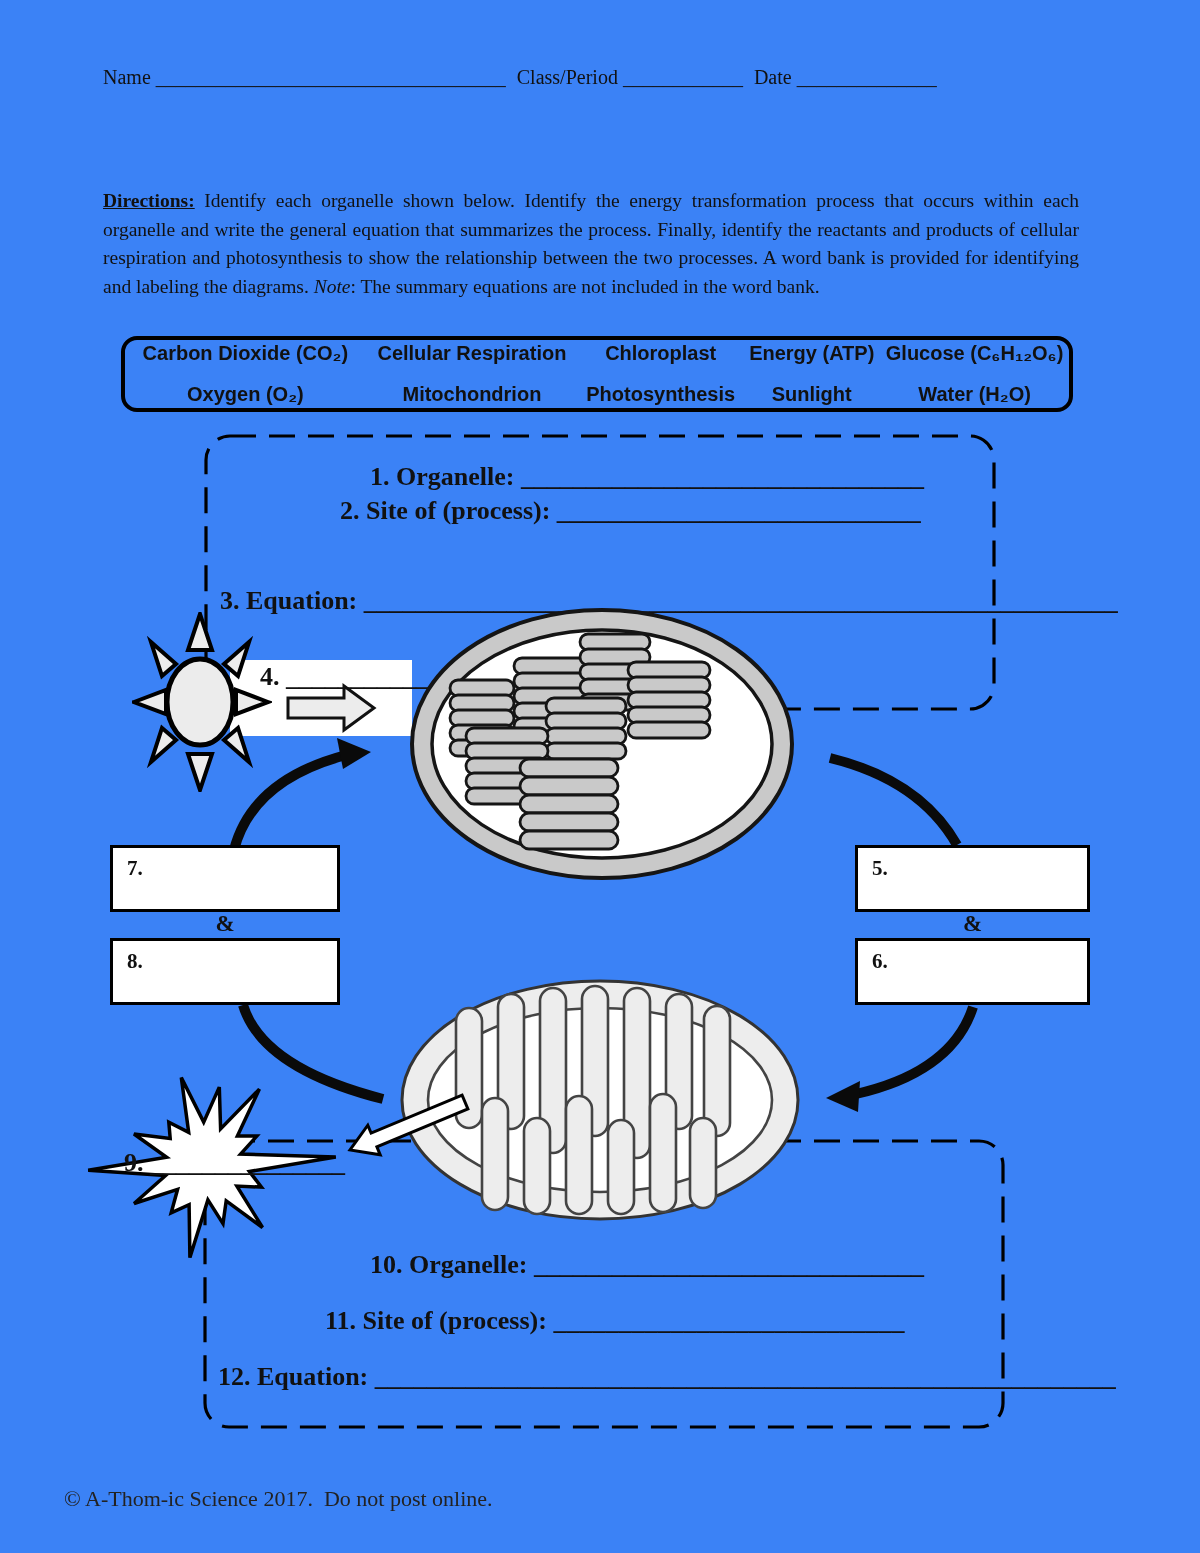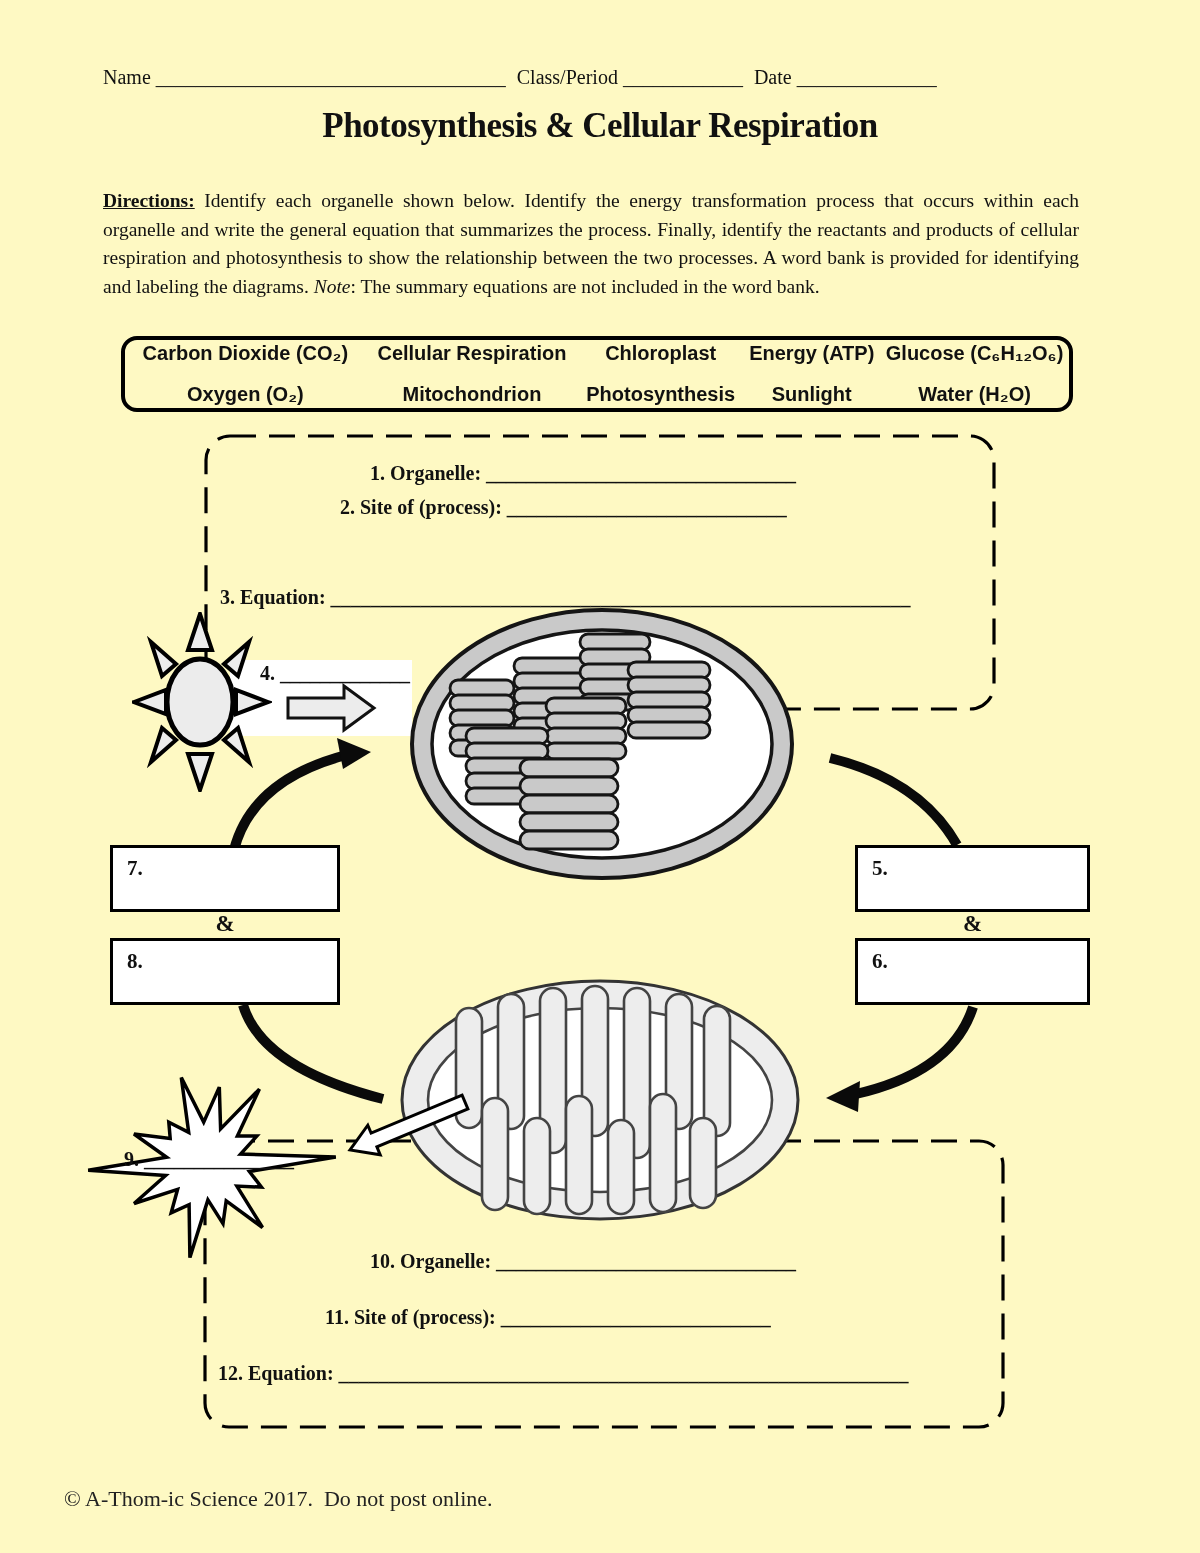--- a/index.html
+++ b/index.html
@@ -1,16 +1,16 @@
 <!DOCTYPE html>
 <html><head>
 <meta charset="utf-8">
 <style>
   html,body{margin:0;padding:0;background:#ffffff;}
-  .page{position:relative;width:1200px;height:1553px;background:#fef9c3;
+  .page{position:relative;width:1200px;height:1553px;background:#3b82f6;
         font-family:"Liberation Serif",serif;color:#111;overflow:hidden;text-decoration:underline;}
   .abs{position:absolute;}
   .hdr{top:66px;left:103px;width:978px;font-size:20px;white-space:nowrap;}
   .hdr span{margin-right:6px;}
   .title{top:106px;left:0;width:100%;text-align:center;font-size:35px;
          font-weight:bold;letter-spacing:-0.5px;}
   .dirs{top:187px;left:103px;width:976px;font-size:19.5px;line-height:1.47;
         text-align:justify;}
   .dirs .lbl{font-weight:bold;text-decoration:underline;}
   .dirs .note{font-style:italic;}
@@ -18,39 +18,38 @@
             border-radius:16px;display:flex;flex-direction:column;justify-content:center;
             gap:18px;font-family:"Liberation Sans","DejaVu Sans",sans-serif;
             font-weight:bold;font-size:20px;padding:2px 0;}
   .wb-row{display:flex;width:100%;}
   .wb-cell{text-align:center;}
   .wb-cell:nth-child(1){width:25.5%;}
   .wb-cell:nth-child(2){width:22.5%;}
   .wb-cell:nth-child(3){width:17.5%;}
   .wb-cell:nth-child(4){width:14.5%;}
   .wb-cell:nth-child(5){width:20%;}
-  .qline{font-weight:bold;font-size:20px;white-space:nowrap;}
+  .qline{font-weight:bold;font-size:26px;white-space:nowrap;}
   .cyclebox{background:#fff;border:3.5px solid #000;box-sizing:border-box;}
   .cyclebox .num{font-weight:bold;font-size:21px;padding:8px 0 0 14px;}
   .amp{font-weight:bold;font-size:23px;text-align:center;}
   .underlay{background:#fff;}
   .footer{font-size:22px;white-space:pre-wrap;color:#222;}
 </style>
 </head>
 <body>
 
 <div class="page">
 
   <div class="abs hdr">
     <span>Name ___________________________________</span>
     <span>Class/Period ____________</span>
     <span>Date ______________</span>
   </div>
 
-  <div class="abs title">Photosynthesis &amp; Cellular Respiration</div>
 
   <div class="abs dirs"><span class="lbl">Directions:</span><span> Identify each organelle shown below. Identify the energy transformation process that occurs within each organelle and write the general equation that summarizes the process. Finally, identify the reactants and products of cellular respiration and photosynthesis to show the relationship between the two processes. A word bank is provided for identifying and labeling the diagrams. </span><span class="note">Note</span><span>: The summary equations are not included in the word bank.</span></div>
 
   <div class="abs wordbank">
     <div class="wb-row">
       <div class="wb-cell">Carbon Dioxide (CO₂)</div>
       <div class="wb-cell">Cellular Respiration</div>
       <div class="wb-cell">Chloroplast</div>
       <div class="wb-cell">Energy (ATP)</div>
       <div class="wb-cell">Glucose (C₆H₁₂O₆)</div>

